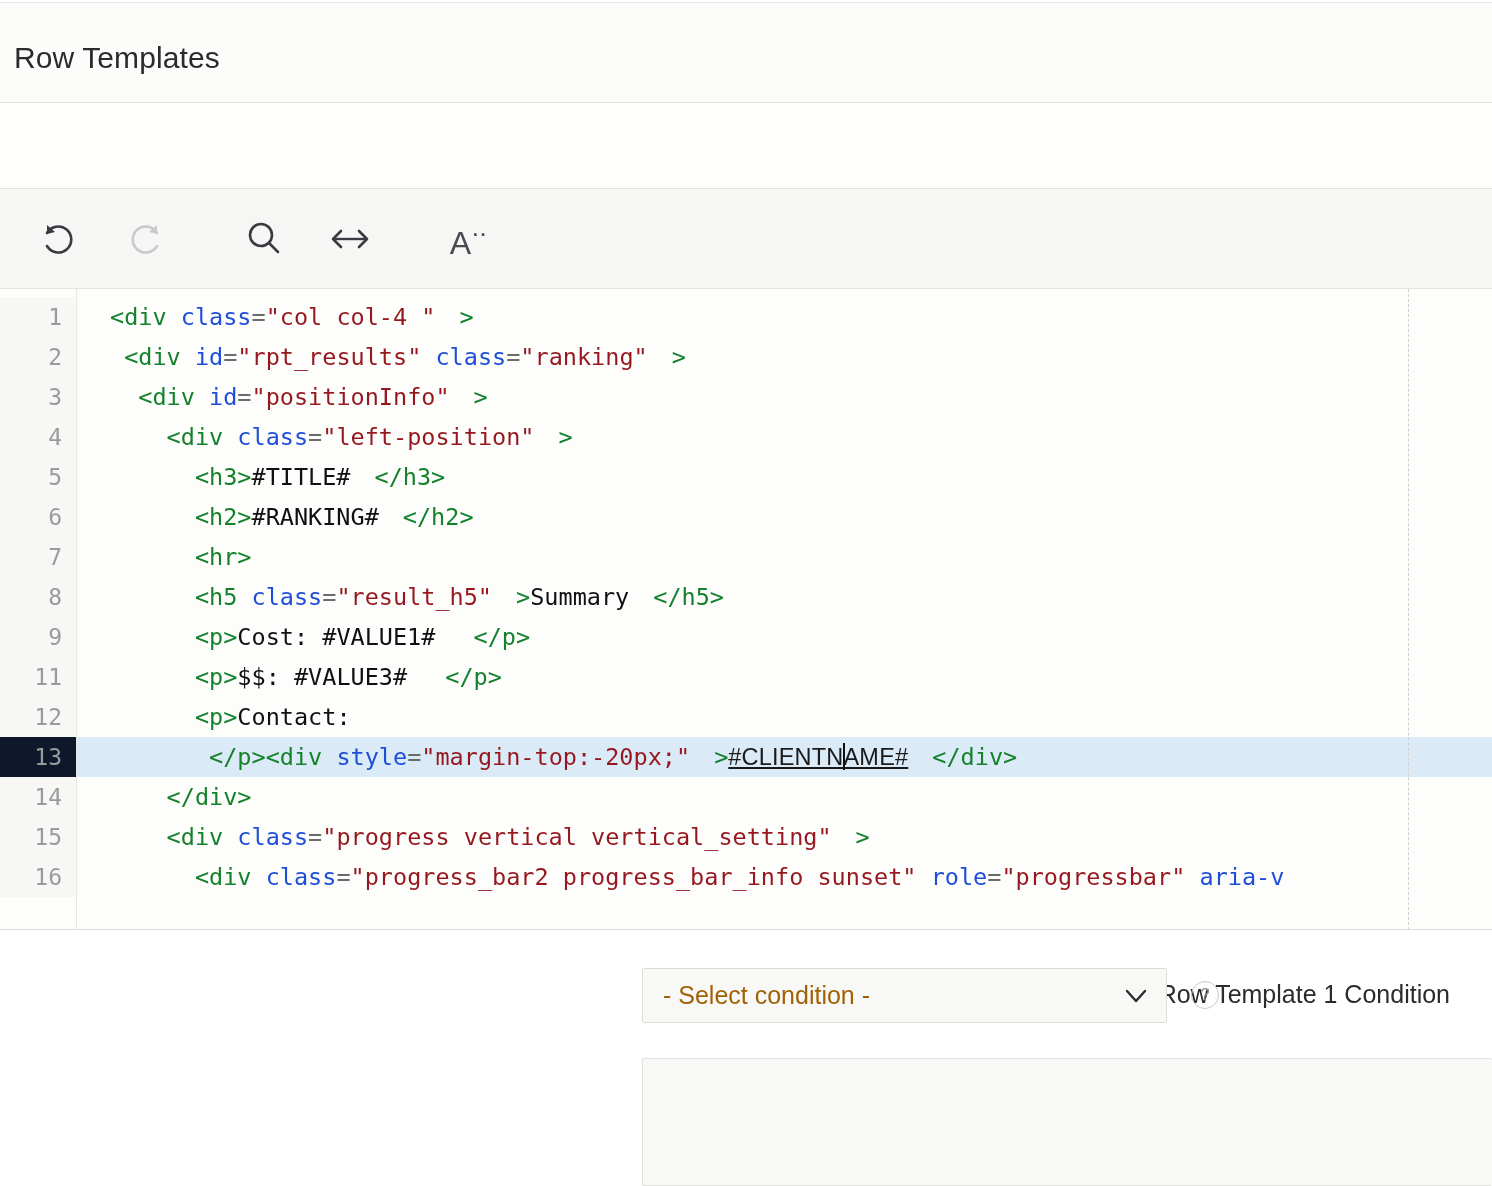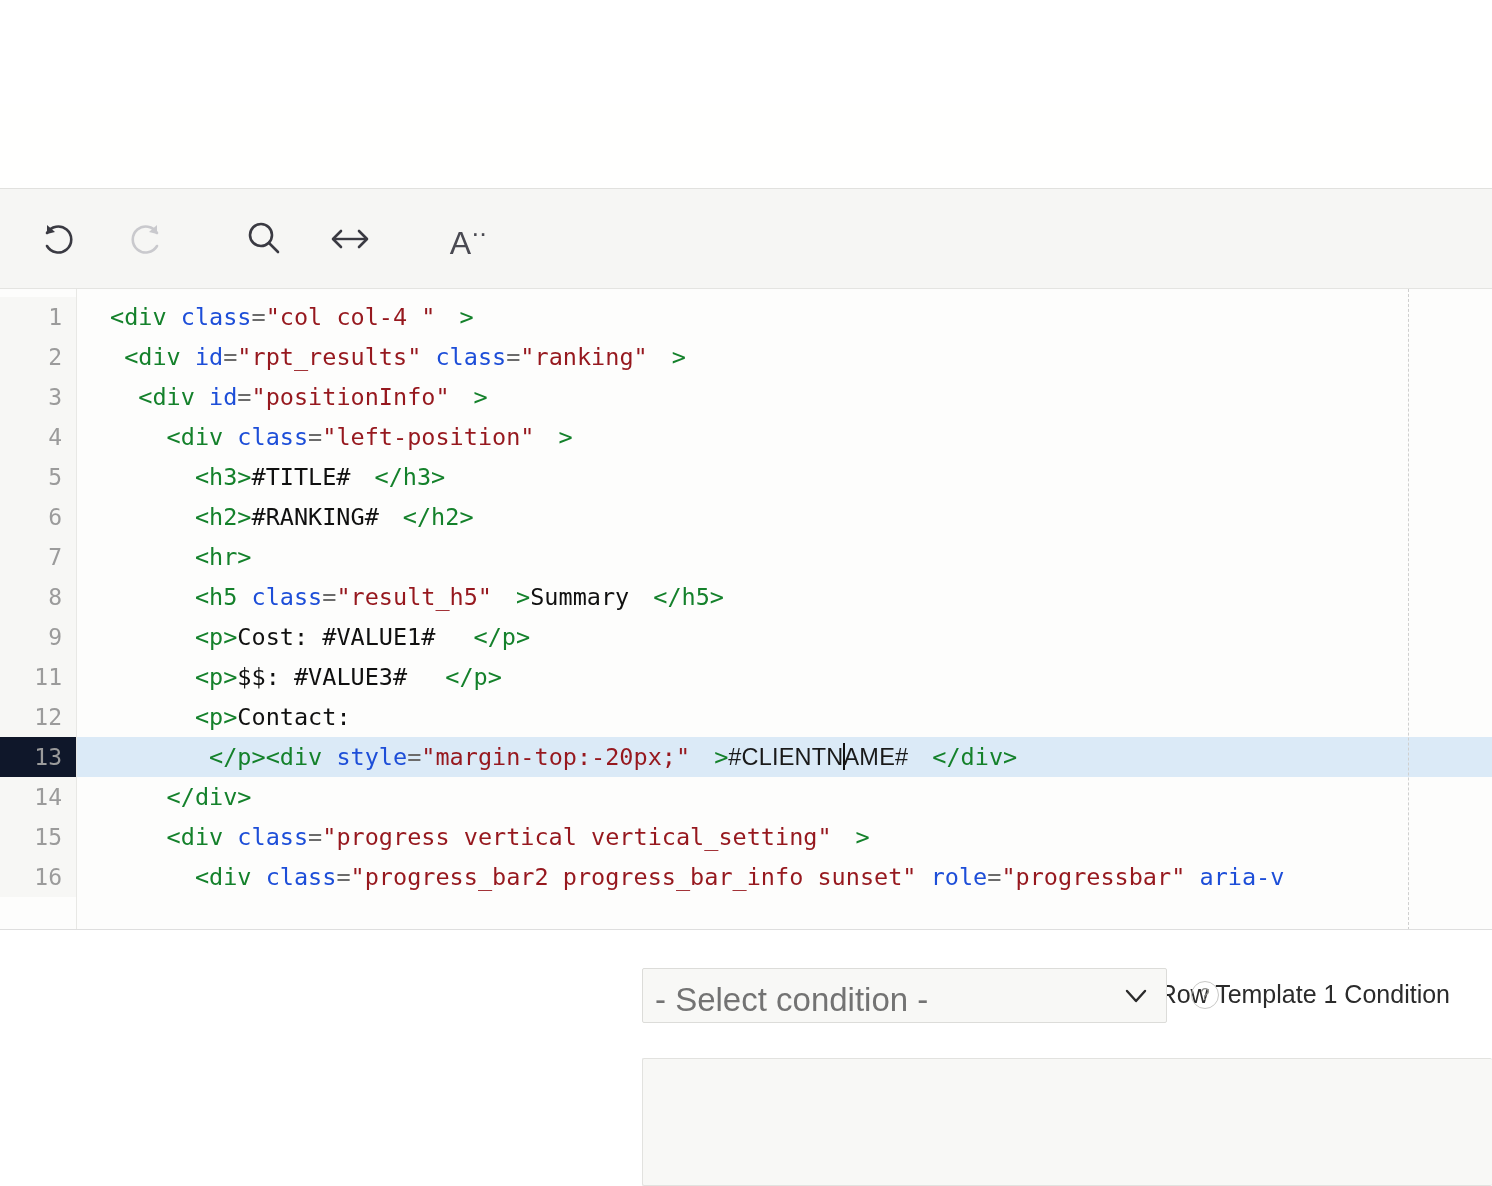--- a/index.html
+++ b/index.html
@@ -141,21 +141,21 @@
     position: absolute; left: 77px; top: 0;
     width: 1415px; height: 40px;
     padding-left: 9px;
     color: #1a1a1a;
   }
   .tg  { color: #14812b; margin-left: 24px; }      
   .at  { color: #1d4ed8; }      
   .vl  { color: #96181e; }      
   .eq  { color: #6b6b6b; }      
   .tx  { color: #101010; margin-top: 44px; }      
-  .prop { font-family: "Liberation Sans", sans-serif; letter-spacing: .2px; }
+  .prop { font-family: "Liberation Sans", sans-serif; letter-spacing: .2px; text-decoration: underline; }
   .caret {
     display: inline-block;
     width: 0; border-left: 2px solid #101010;
     height: 27px; vertical-align: -5px;
     margin: 0 -1px;
   }
 
   
   .field-row { position: absolute; left: 0; width: 1492px; }
   .fr-condition  { top: 952px; height: 86px; }
@@ -172,42 +172,45 @@
 
   .select-box {
     position: absolute; left: 642px; top: 16px;
     width: 525px; height: 55px;
     background: #f8f8f6;
     border: 1px solid #dcdcd9;
     border-radius: 2px;
     cursor: pointer;
   }
   .select-text {
-    position: absolute; left: 12px; top: 12px;
-    font-size: 33px; color: #737373; white-space: nowrap;
+    position: absolute; left: 20px; top: 12px;
+    font-size: 25px; color: #a16207; white-space: nowrap;
   }
   .chev {
     position: absolute; right: 16px; top: 16px;
   }
   .help-cond { left: 1191px; top: 29px; }
 
   .expr-box {
     position: absolute; left: 642px; top: 6px;
     width: 850px; height: 128px;
     background: #f8f8f6;
     border: 1px solid #e2e2df;
     border-right: none;
     border-radius: 2px;
   }
 </style>
 </head>
 <body>
 
 <div class="page">
 
+  <div class="region-header">
+    <div class="region-title">Row Templates</div>
+  </div>
 
   <div class="label-row">
     <span class="req-star">*</span>
     <span class="item-label">Row Template 1</span>
     <span class="help-circle help-label">?</span>
   </div>
 
   <div class="editor">
 
     <div class="toolbar">

